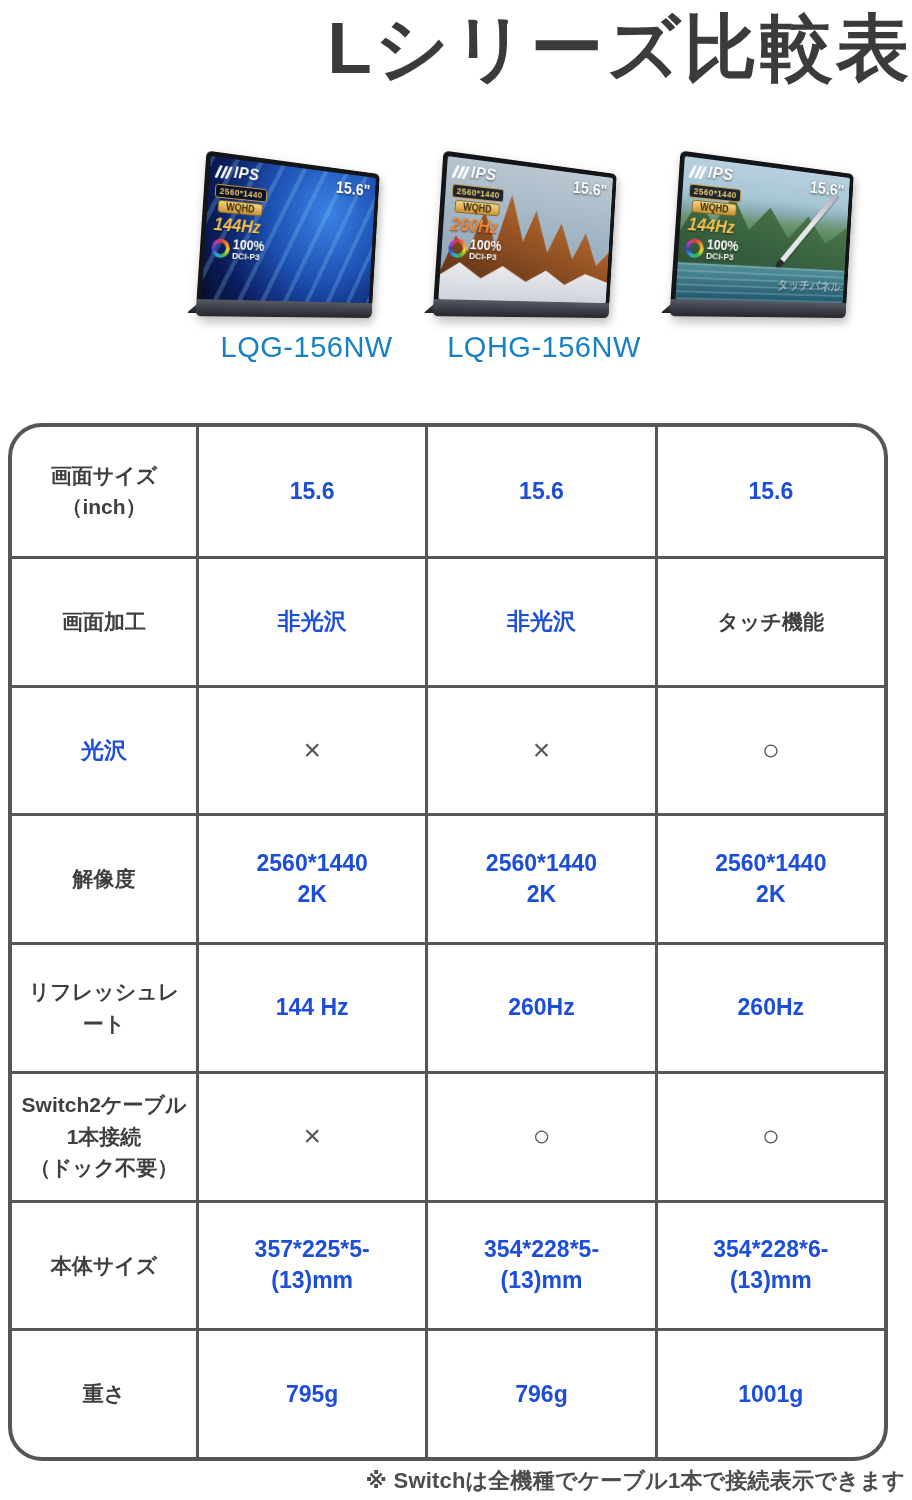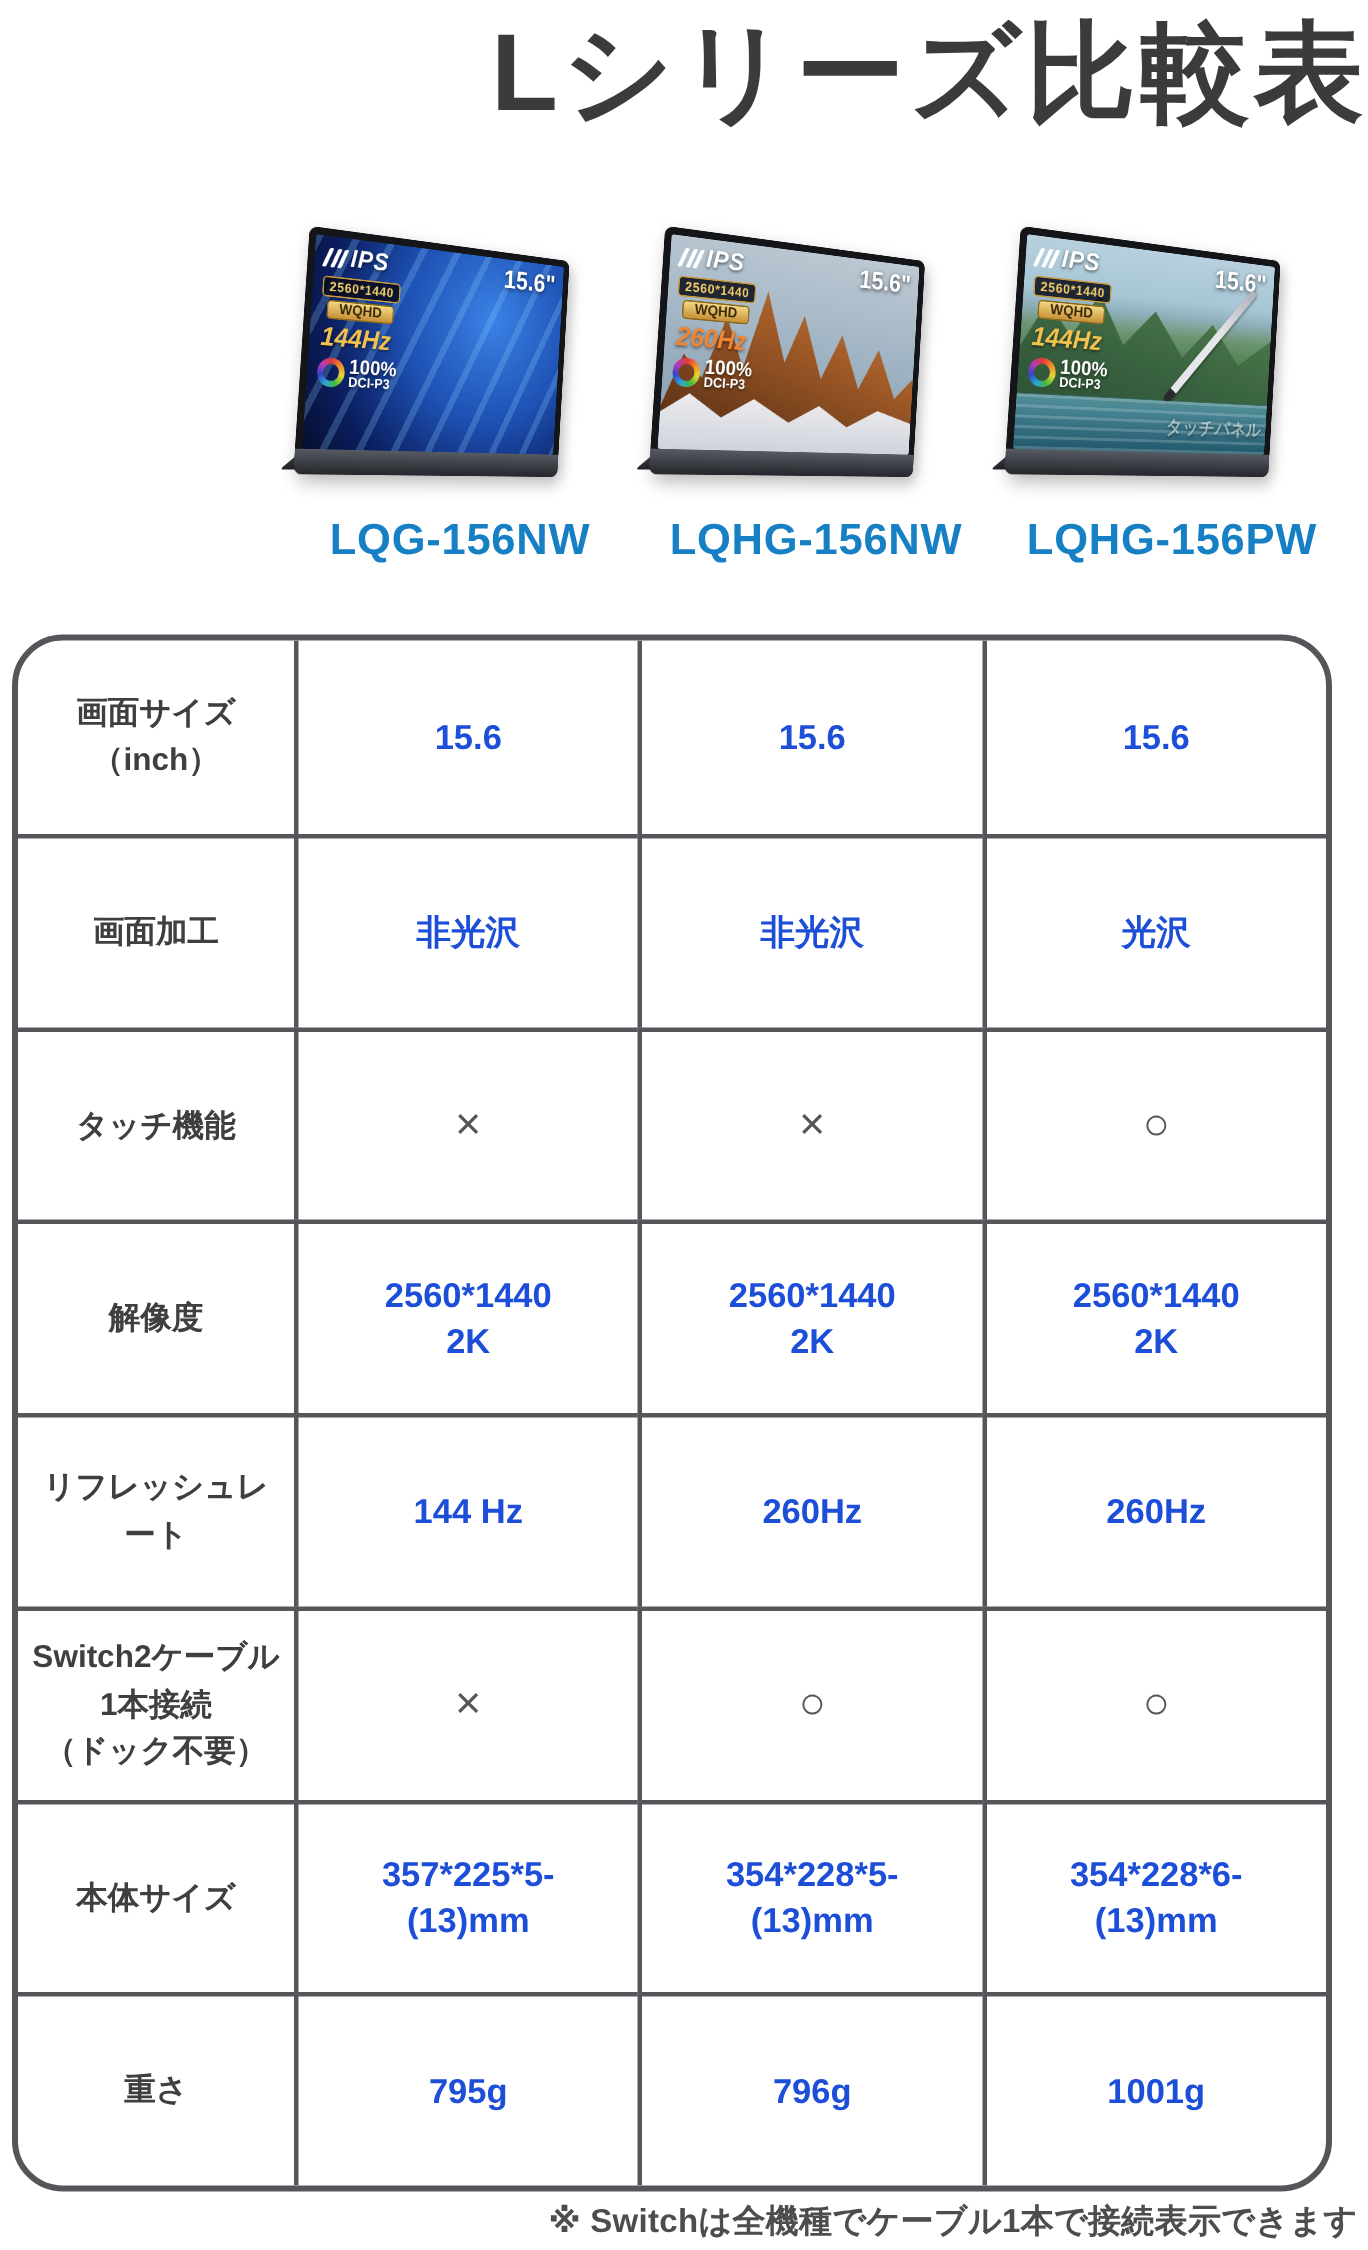--- a/index.html
+++ b/index.html
@@ -114,21 +114,21 @@
     position:absolute; left:56%; top:72%; width:112px; height:6px;
     transform-origin:left center; transform:rotate(-50deg); border-radius:3px;
     background:linear-gradient(90deg,#2a2a2e 0 10px,#e6e7eb 10px 58%,#aeb2ba 100%);
     box-shadow:0 1px 2px rgba(0,0,0,.4);
   }
   .b-touch {
     position:absolute; bottom:9px; right:4px; color:#fff; font-weight:bold;
     font-size:13.5px; text-shadow:0 1px 2px #000,0 0 4px rgba(0,0,0,.8);
   }
   .model {
-    margin-top:28px; text-align:center; font-size:29px; font-weight:bold;
+    margin-top:15px; text-align:center; font-size:29px; font-weight:normal;
     color:#1780c4; letter-spacing:.5px;
   }
 
   
   .spec-table {
     position:absolute; left:8px; top:423px; width:880px; height:1038px;
     display:grid; grid-template-columns:184px 1fr 1fr 1fr; grid-auto-rows:1fr;
     border:4px solid #55565a; border-radius:34px; overflow:hidden; background:#fff;
   }
   .cell {
@@ -234,38 +234,37 @@
                 <b>100%</b>
                 <em>DCI-P3</em>
               </span>
           </div>
           <div class="stylus"></div>
           <div class="b-touch">タッチパネル</div>
         </div>
         <div class="chin"></div>
       </div>
     </div>
-    <div class="model">LQHG-156PW</div>
   </div>
 
 </div>
 
 <div class="spec-table">
   <div class="cell label">画面サイズ
 （inch）</div>
   <div class="cell value">15.6</div>
   <div class="cell value">15.6</div>
   <div class="cell value">15.6</div>
 
   <div class="cell label">画面加工</div>
   <div class="cell value">非光沢</div>
   <div class="cell value">非光沢</div>
+  <div class="cell label">タッチ機能</div>
+
   <div class="cell value">光沢</div>
-
-  <div class="cell label">タッチ機能</div>
   <div class="cell value sym">×</div>
   <div class="cell value sym">×</div>
   <div class="cell value sym">○</div>
 
   <div class="cell label">解像度</div>
   <div class="cell value">2560*1440
 2K</div>
   <div class="cell value">2560*1440
 2K</div>
   <div class="cell value">2560*1440

